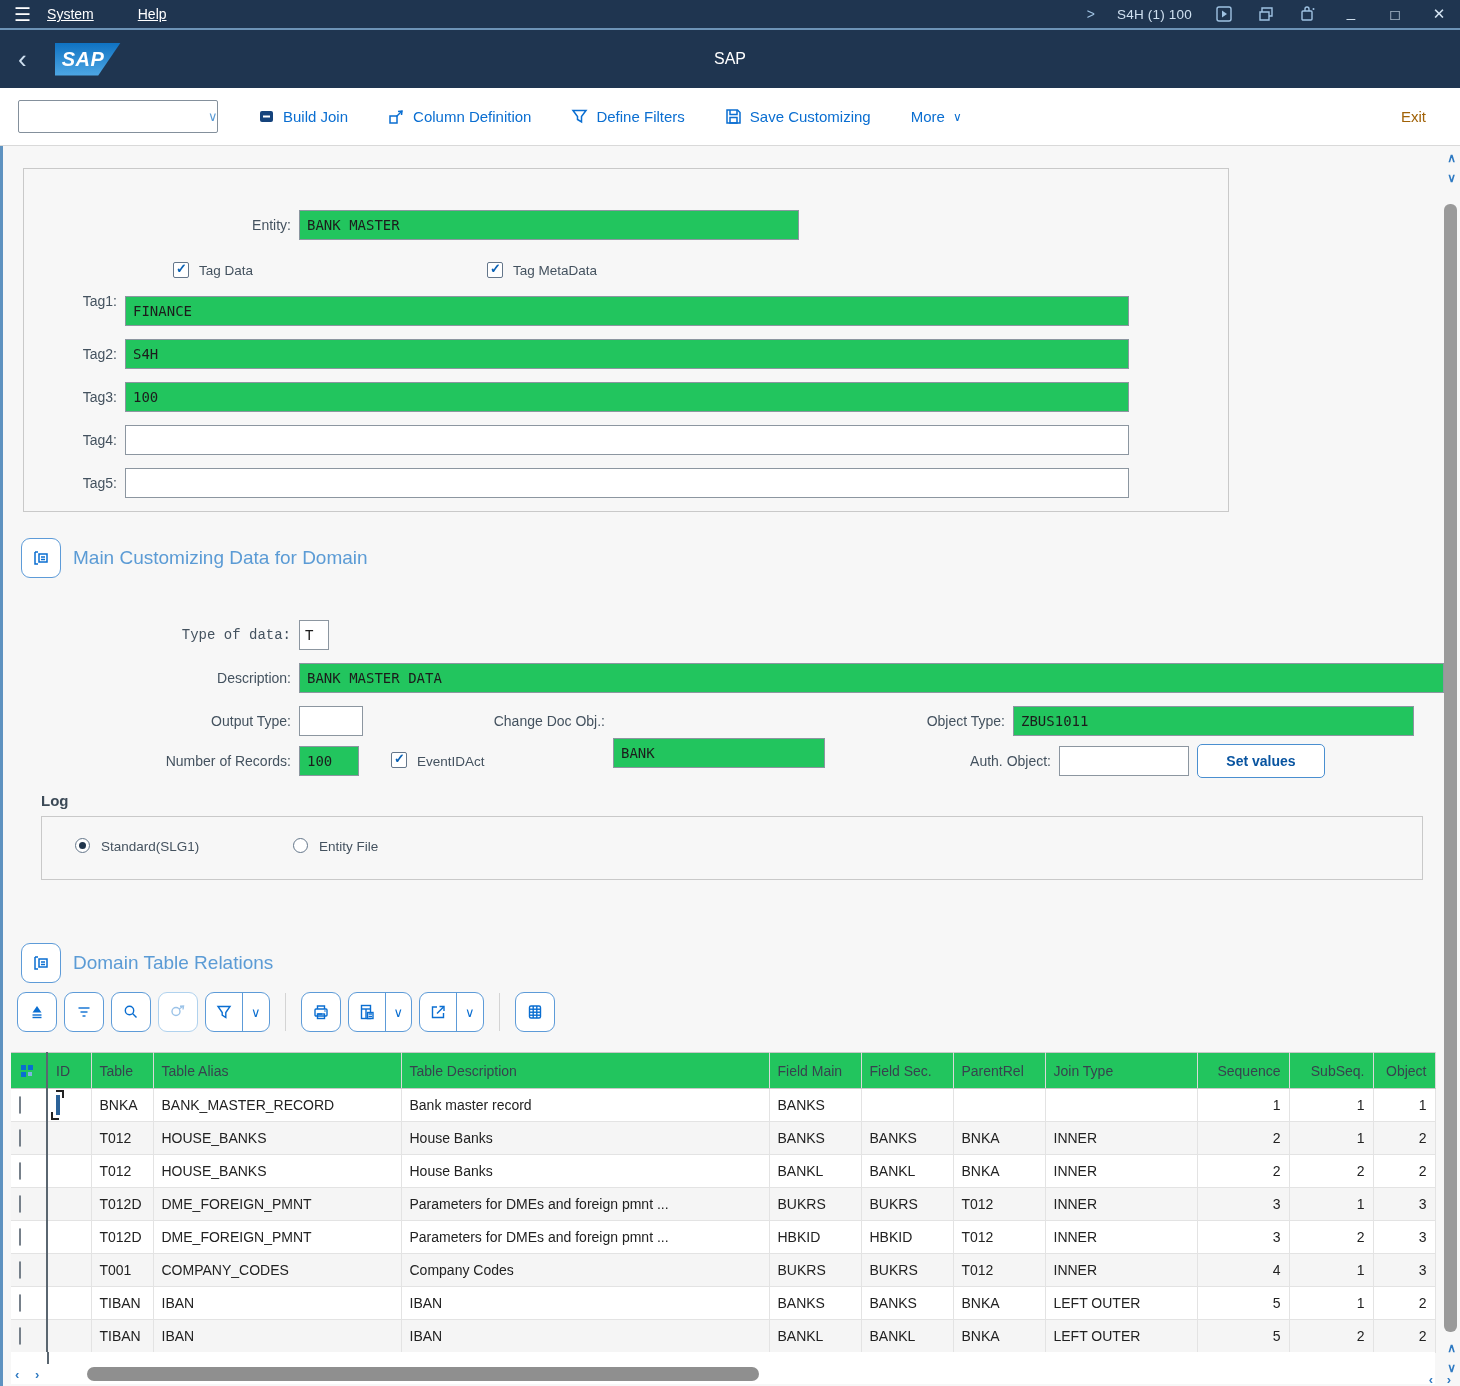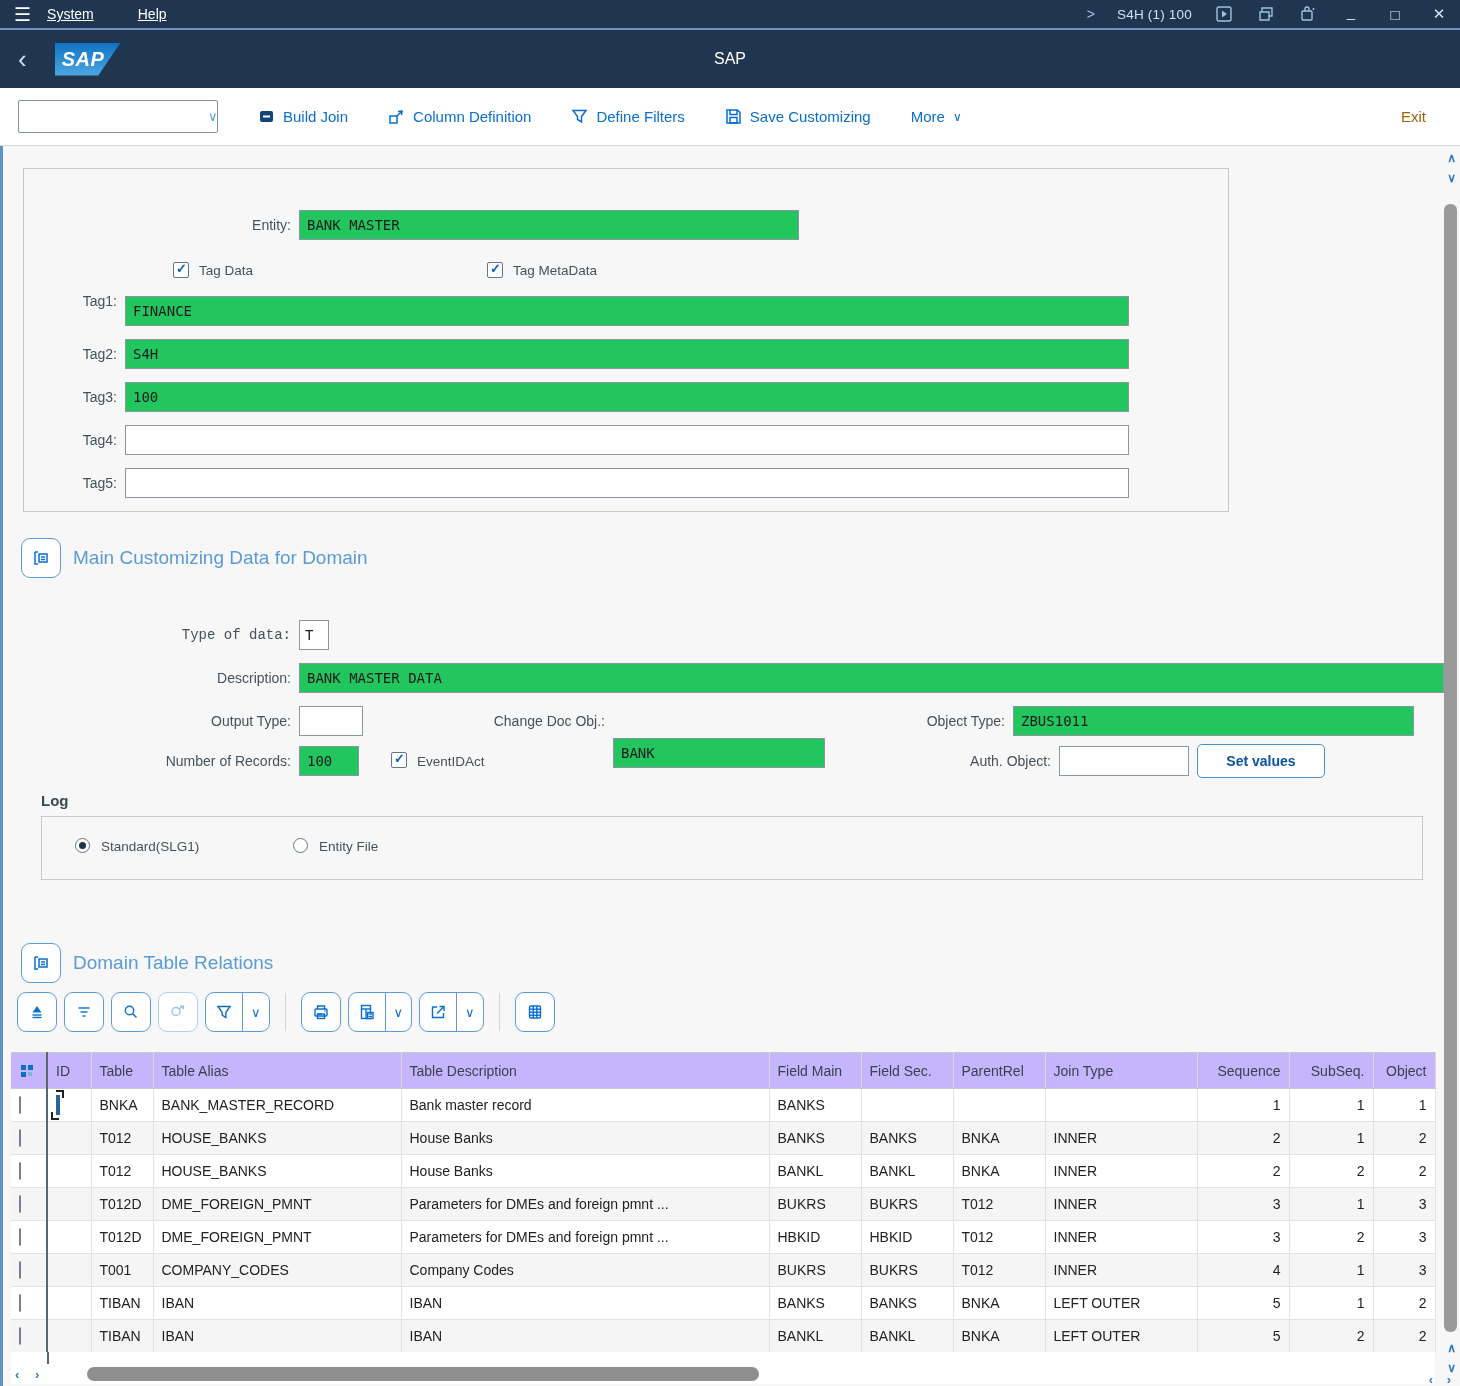--- a/index.html
+++ b/index.html
@@ -72,21 +72,21 @@
   .tbtn.disabled svg { stroke:#9cc3e8; }
   .tbtn.split { padding:0; }
   .split-seg { height:100%; display:flex; align-items:center; justify-content:center; padding:0 9px; }
   .split-div { width:1px; height:100%; background:#5d9bd8; }
   .split-chev { color:#0a6ed1; font-size:13px; padding:0 8px; }
   .tsep { width:1px; height:38px; background:#d4d4d4; margin:0 8px; }
 
   
   .relations-table { position:absolute; left:8px; top:906px; width:1424px; border-collapse:collapse; table-layout:fixed;
     background:#fff; font-size:14px; color:#222; }
-  .relations-table th { height:36px; background:#c4b5fd; color:#37434e; font-weight:normal; text-align:left;
+  .relations-table th { height:36px; background:#22c55e; color:#37434e; font-weight:normal; text-align:left;
     padding:0 8px; border-right:1px solid #d9d9d9; border-top:1px solid #c9c9c9; border-bottom:1px solid #c9c9c9; overflow:hidden; white-space:nowrap; }
   .relations-table td { height:33px; padding:0 8px; border-right:1px solid #e3e3e3; border-bottom:1px solid #e3e3e3; overflow:hidden; white-space:nowrap; }
   .relations-table tr.odd td { background:#fff; }
   .relations-table tr.even td { background:#f5f5f5; }
   .relations-table .num { text-align:right; }
   .relations-table .cbcell { padding:0 0 0 8px; border-right:none; }
   .idline { border-left:2px solid #5a6670; }
   .idcell { padding:0 2px; }
   .focus-cell { position:relative; }
   .focus-cell .focus-box { position:relative; width:34px; height:27px; background:#d2e6f9; border:2px solid #2b6298; }

